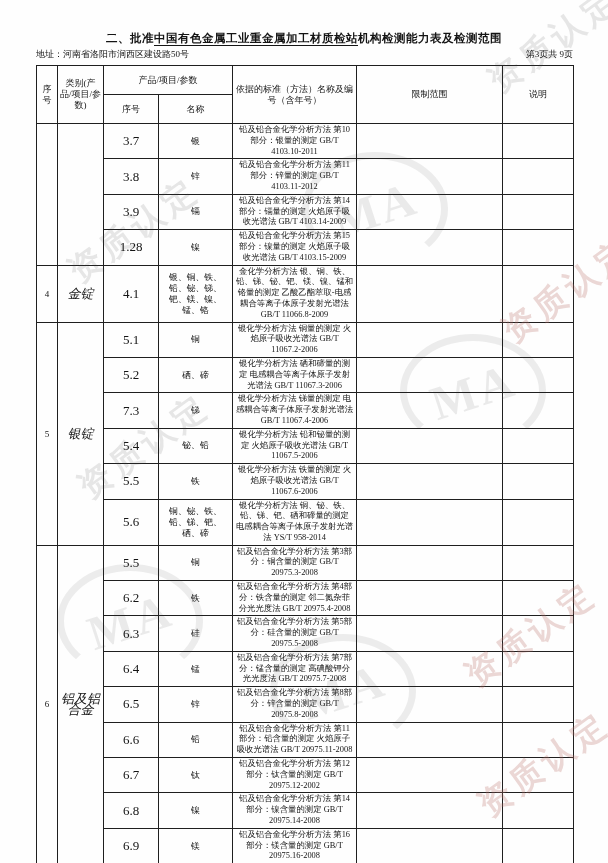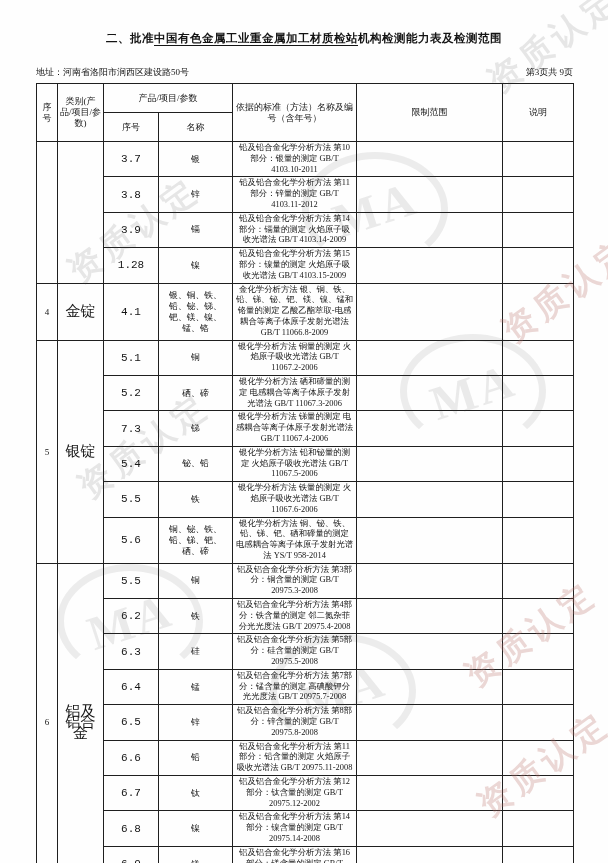--- a/index.html
+++ b/index.html
@@ -6,32 +6,32 @@
   .page {
     position:relative; width:608px; height:863px; background:#fefefe;
     overflow:hidden; font-family:"Liberation Serif","DejaVu Serif",serif; color:#141414;
   }
   .content { position:relative; z-index:1; }
   
   .title { text-align:center; padding-top:31px; font-size:11.5px; font-weight:bold; letter-spacing:0.5px; }
   .title .u { border-bottom:1px solid #141414; padding-bottom:1px; }
   .meta { margin-left:36px; font-size:9px; }
   .cert-line { margin-top:9px; }
-  .addr-row { display:flex; justify-content:space-between; align-items:flex-end; width:537px; margin-left:36px; margin-top:20px; font-size:9px; }
+  .addr-row { display:flex; justify-content:space-between; align-items:flex-end; width:537px; margin-left:36px; margin-top:2px; font-size:9px; }
   
   table.cap { border-collapse:collapse; table-layout:fixed; width:537px; margin:4px 0 0 36px; }
   .cap th, .cap td {
     border:1px solid #1f1f1f; padding:1px 2px; text-align:center; vertical-align:middle;
     font-weight:normal; overflow-wrap:break-word;
   }
   .cap th { font-size:9px; line-height:11px; height:26px; }
   .th-cat { word-break:break-all; }
   .c-seq  { font-size:9px; }
-  .c-cat  { font-size:15px; line-height:11px; word-break:break-all; }
-  .c-no   { font-size:11px;font-family:Liberation Mono, monospace; }
+  .c-cat  { font-size:13px; line-height:11px; word-break:break-all;font-style:italic; }
+  .c-no   { font-size:13px; }
   .c-name { font-size:8.8px; line-height:11px; }
   .c-std  { font-size:8.4px; line-height:10.8px; }
   
   .wm { position:absolute; pointer-events:none; z-index:2; white-space:nowrap; }
   .wm-text { font-size:33px; font-weight:bold; letter-spacing:5px; transform:rotate(-36deg); color:rgba(70,70,70,0.13); }
   .wm-text.pink { color:rgba(186,116,106,0.28); }
   .wm-logo {
     width:150px; height:118px; transform:rotate(-18deg);
     display:flex; align-items:center; justify-content:center;
     font-size:48px; font-weight:bold; letter-spacing:3px; color:rgba(60,60,60,0.10);

